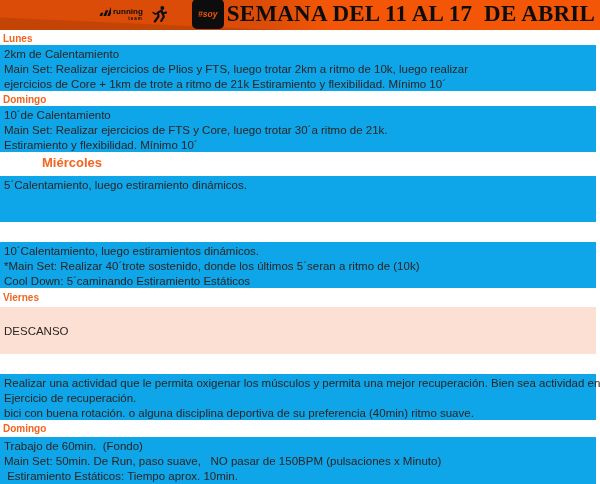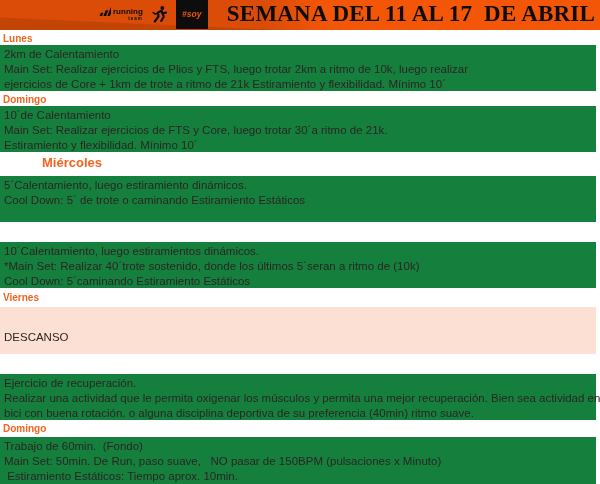--- a/index.html
+++ b/index.html
@@ -49,25 +49,26 @@
     align-items: center;
     gap: 9px;
     z-index: 2;
   }
   .adidas-mark { display: flex; flex-direction: column; align-items: flex-end; }
   .adidas-row { display: flex; align-items: flex-end; gap: 2px; }
   .brand-text { font-size: 8px; font-weight: 700; color: #0d0d0d; line-height: 8px; }
   .brand-sub { font-size: 4.5px; font-weight: 700; color: #0d0d0d; line-height: 5px; letter-spacing: 1px; }
   .soy-badge {
     background: #0d0d0d;
-    border-radius: 0;
+    border-radius: 5px;
     width: 32px; height: 30px;
     display: flex;
     align-items: center;
     justify-content: center;
+    margin-left: 16px;
   }
   .soy-badge span {
     color: #f25606;
     font-size: 8.5px;
     font-weight: 700;
     font-style: italic;
     line-height: 8px;
   }
 
   
@@ -76,21 +77,21 @@
     left: 3px;
     font-weight: 700;
     color: #f2641f;
     line-height: 13px;
     white-space: pre;
   }
   .day-block {
     position: absolute;
     left: 0;
     width: 596px;
-    background: #15803d;
+    background: #0ea5e9;
     padding: 2px 0 0 4px;
   }
   .line {
     font-size: 11.5px;
     line-height: 15px;
     color: #2b2523;
     white-space: pre;
   }
 
   .label-sm { font-size: 10px; }
@@ -99,21 +100,21 @@
 
   #label-lunes     { top: 32px; }
   #block-lunes     { top: 45px;  height: 46px; }
   #label-martes    { top: 93px; }
   #block-martes    { top: 106px; height: 46px; }
   #label-miercoles { top: 156px; }
   #block-miercoles { top: 176px; height: 46px; }
   #label-jueves    { top: 224px; margin-top: 39px; }
   #block-jueves    { top: 242px; height: 46px; }
   #label-viernes   { top: 291px; }
-  #block-viernes   { top: 307px; height: 47px; background: #fce0d3; padding-top: 23px; }
+  #block-viernes   { top: 307px; height: 47px; background: #fce0d3; padding-top: 17px; }
   #label-sabado    { top: 358px; margin-top: 44px; }
   #block-sabado    { top: 374px; height: 46px; }
   #label-domingo   { top: 422px; }
   #block-domingo   { top: 437px; height: 47px; }
 </style>
 </head>
 <body>
 
 <div class="page">
 
@@ -155,39 +156,38 @@
   <div id="label-martes" class="day-label label-sm">Domingo</div>
   <div id="block-martes" class="day-block">
     <div class="line">10´de Calentamiento</div>
     <div class="line">Main Set: Realizar ejercicios de FTS y Core, luego trotar 30´a ritmo de 21k.</div>
     <div class="line">Estiramiento y flexibilidad. Mínimo 10´</div>
   </div>
 
   <div id="label-miercoles" class="day-label label-lg">Miércoles</div>
   <div id="block-miercoles" class="day-block">
     <div class="line">5´Calentamiento, luego estiramiento dinámicos.</div>
-    <div class="line">Cool Down: 5´ de trote o caminando Estiramiento Estáticos</div>
   </div>
 
   <div id="label-jueves" class="day-label label-lg">Jueves</div>
   <div id="block-jueves" class="day-block">
     <div class="line">10´Calentamiento, luego estiramientos dinámicos.</div>
     <div class="line">*Main Set: Realizar 40´trote sostenido, donde los últimos 5´seran a ritmo de (10k)</div>
     <div class="line">Cool Down: 5´caminando Estiramiento Estáticos</div>
   </div>
 
   <div id="label-viernes" class="day-label label-sm">Viernes</div>
   <div id="block-viernes" class="day-block">
     <div class="line">DESCANSO</div>
   </div>
 
   <div id="label-sabado" class="day-label label-md">Sábado</div>
   <div id="block-sabado" class="day-block">
+    <div class="line">Realizar una actividad que le permita oxigenar los músculos y permita una mejor recuperación. Bien sea actividad en</div>
     <div class="line">Ejercicio de recuperación.</div>
-    <div class="line">Realizar una actividad que le permita oxigenar los músculos y permita una mejor recuperación. Bien sea actividad en</div>
     <div class="line">bici con buena rotación. o alguna disciplina deportiva de su preferencia (40min) ritmo suave.</div>
   </div>
 
   <div id="label-domingo" class="day-label label-sm">Domingo</div>
   <div id="block-domingo" class="day-block">
     <div class="line">Trabajo de 60min.  (Fondo)</div>
     <div class="line">Main Set: 50min. De Run, paso suave,   NO pasar de 150BPM (pulsaciones x Minuto)</div>
     <div class="line"> Estiramiento Estáticos: Tiempo aprox. 10min.</div>
   </div>
 

